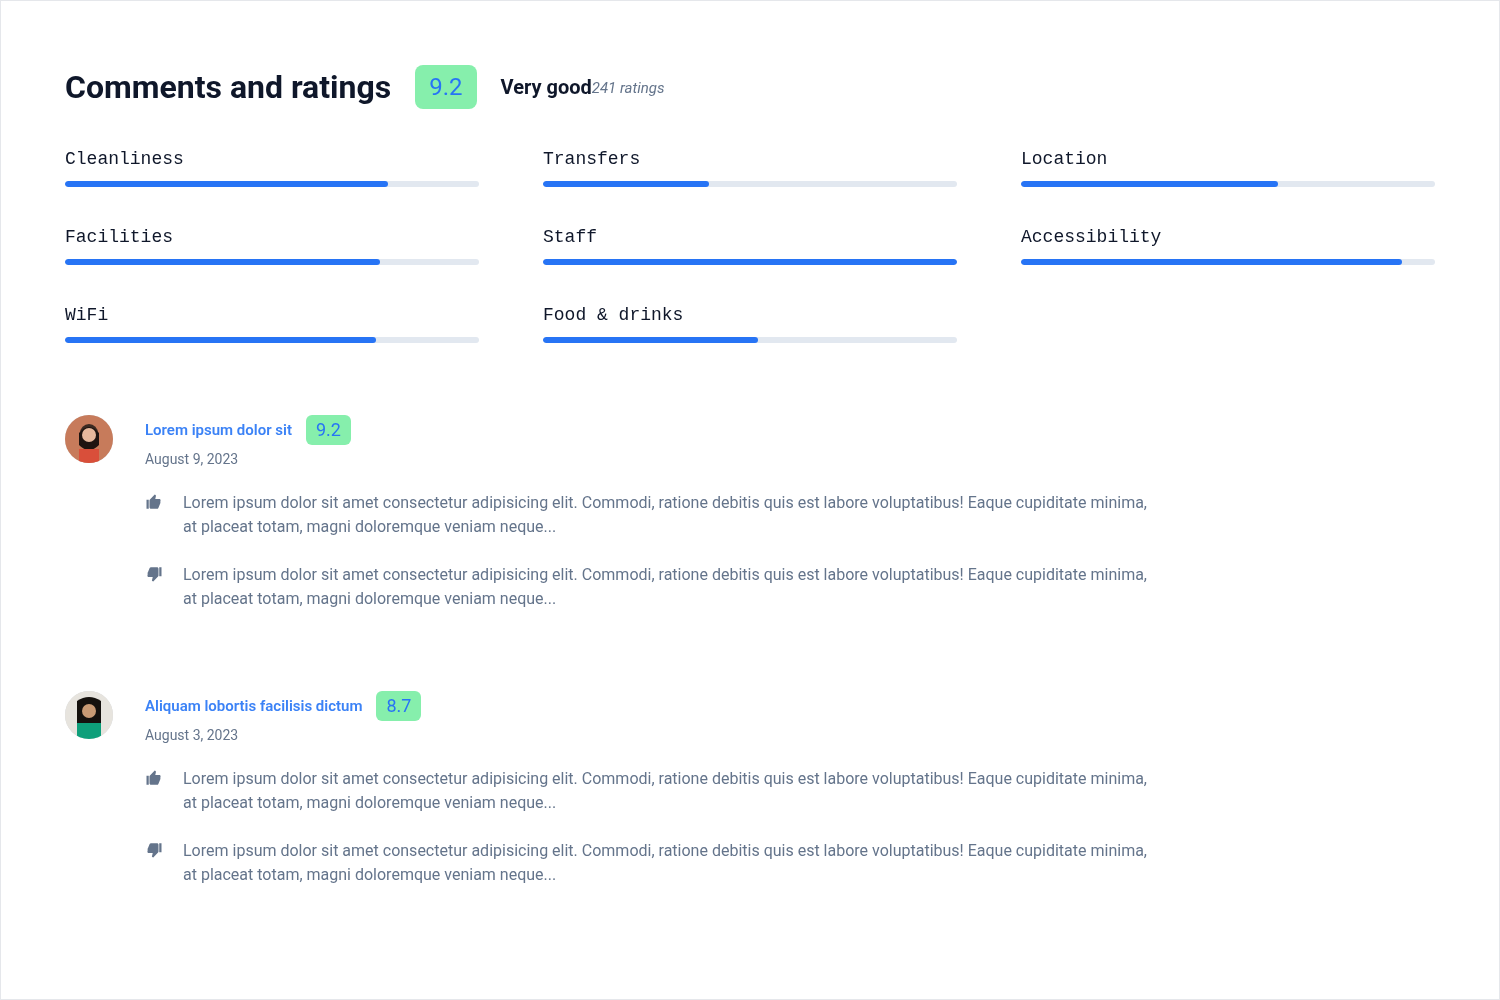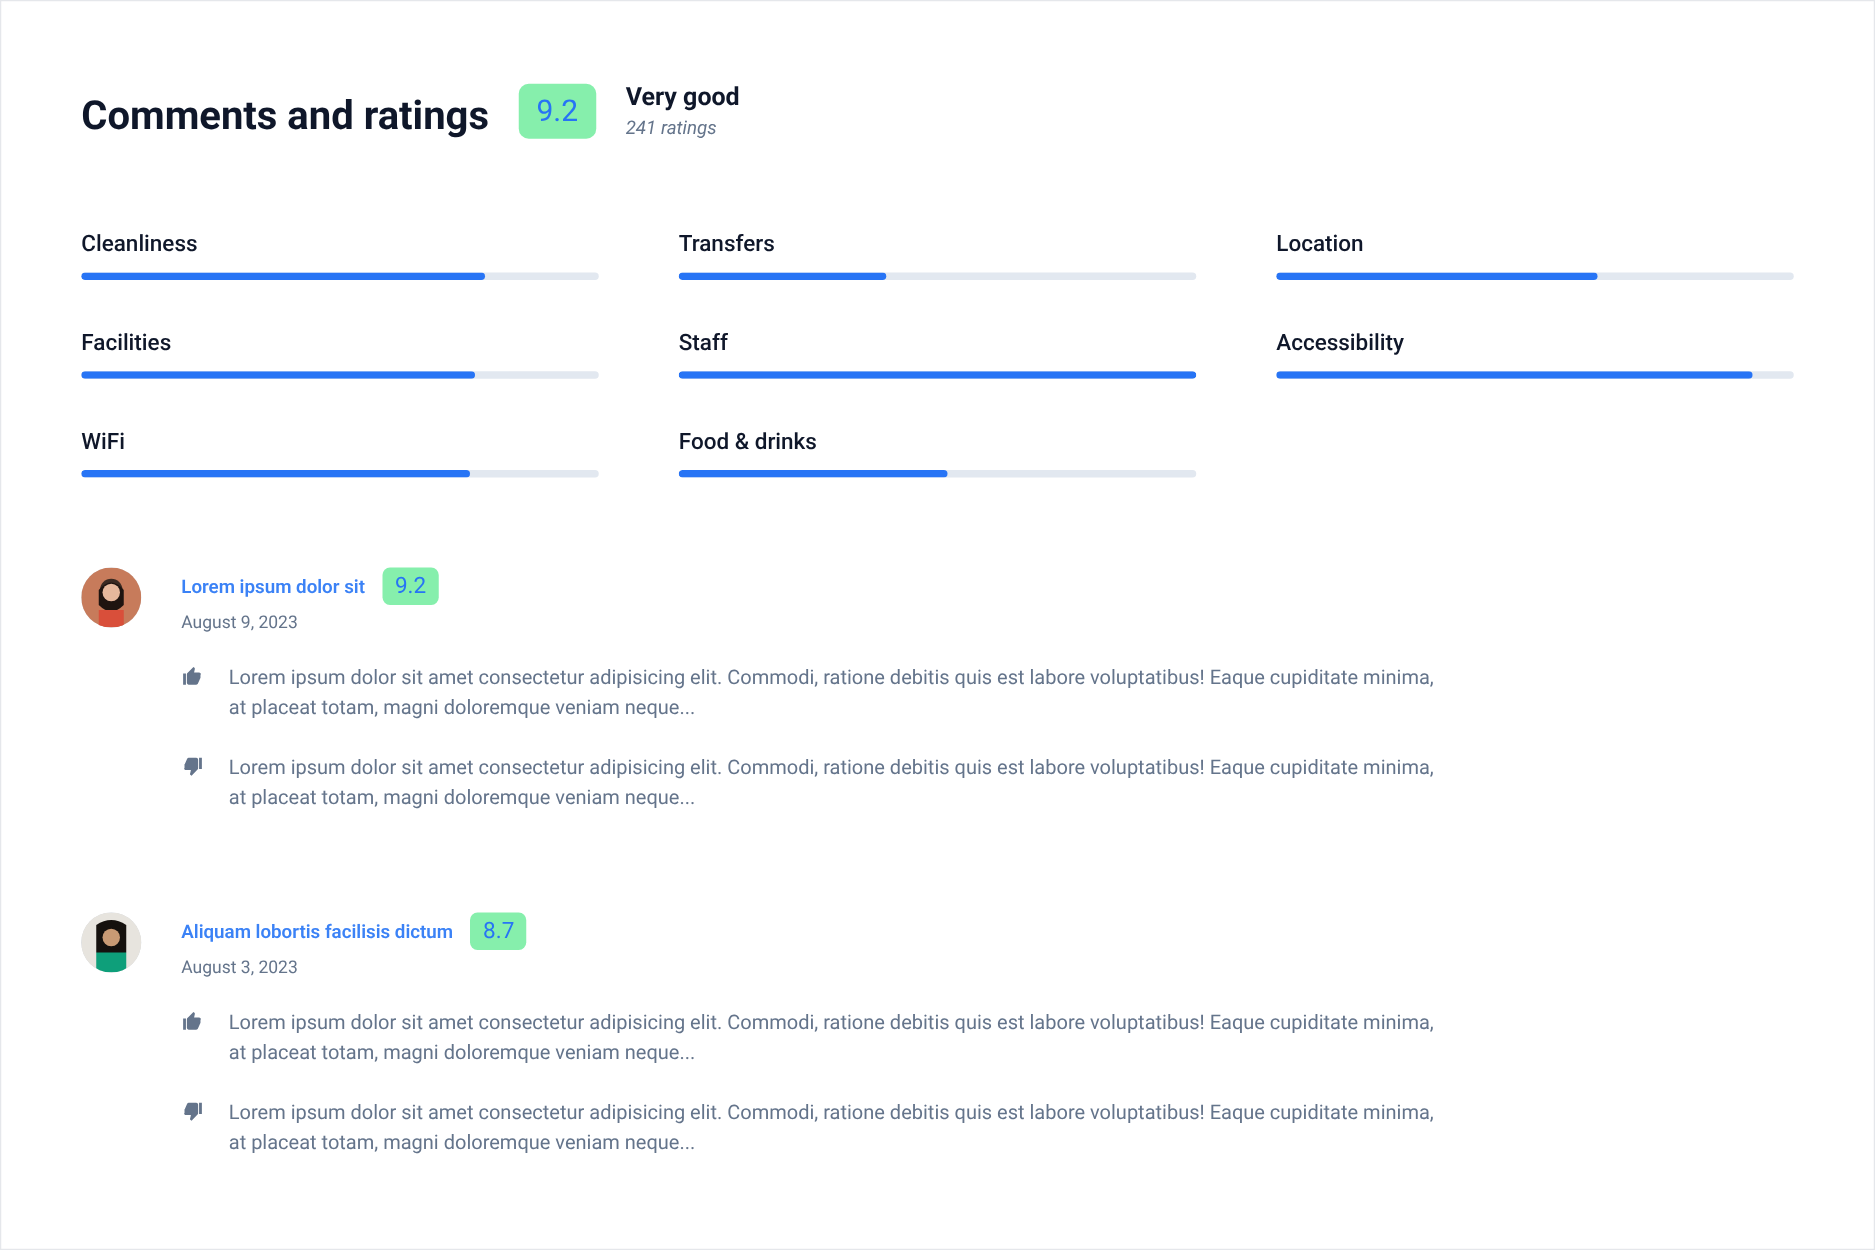--- a/index.html
+++ b/index.html
@@ -7,55 +7,55 @@
     font-family: -apple-system, BlinkMacSystemFont, "Segoe UI", Roboto, Helvetica, Arial, sans-serif;
     background: #fff;
     color: #0f172a;
     width: 1500px;
     height: 1000px;
     border: 1px solid #e5e7eb;
     padding: 64px;
   }
   .header {
     display: flex;
-    align-items: flex-end;
+    align-items: center;
     gap: 24px;
-    margin-bottom: 74px;
+    margin-bottom: 40px;
   }
   .header h1 {
     font-size: 32px;
     font-weight: 700;
     color: #0f172a;
   }
   .score-chip {
     background: #86efac;
     color: #2774f5;
     font-weight: 400;
     font-size: 24px;
     padding: 10px 14px;
     border-radius: 8px;
     line-height: 1;
   }
   .score-chip.sm {
     font-size: 18px;
     padding: 6px 10px;
     border-radius: 6px;
   }
-  .summary-text { display: flex; flex-direction: column; }
+  .summary-text { display: flex; flex-direction: row; }
   .summary-text .label { font-size: 20px; font-weight: 700; color: #0f172a; }
   .summary-text .count { font-size: 15px; color: #64748b; margin-top: 4px; font-style: italic; }
 
   .bars {
     display: grid;
     grid-template-columns: repeat(3, 1fr);
     column-gap: 64px;
     row-gap: 40px;
     margin-bottom: 72px;
   }
-  .bar-block .bar-label { font-size: 18px; font-weight: 500; color: #0f172a; margin-bottom: 12px; }
+  .bar-block .bar-label { font-size: 18px; font-weight: 500; color: #0f172a; margin-bottom: 12px; font-family: Liberation Mono, monospace; }
   .bar-track {
     height: 6px;
     background: #e2e8f0;
     border-radius: 3px;
     overflow: hidden;
   }
   .bar-fill {
     height: 100%;
     background: #2774f5;
     border-radius: 3px;

